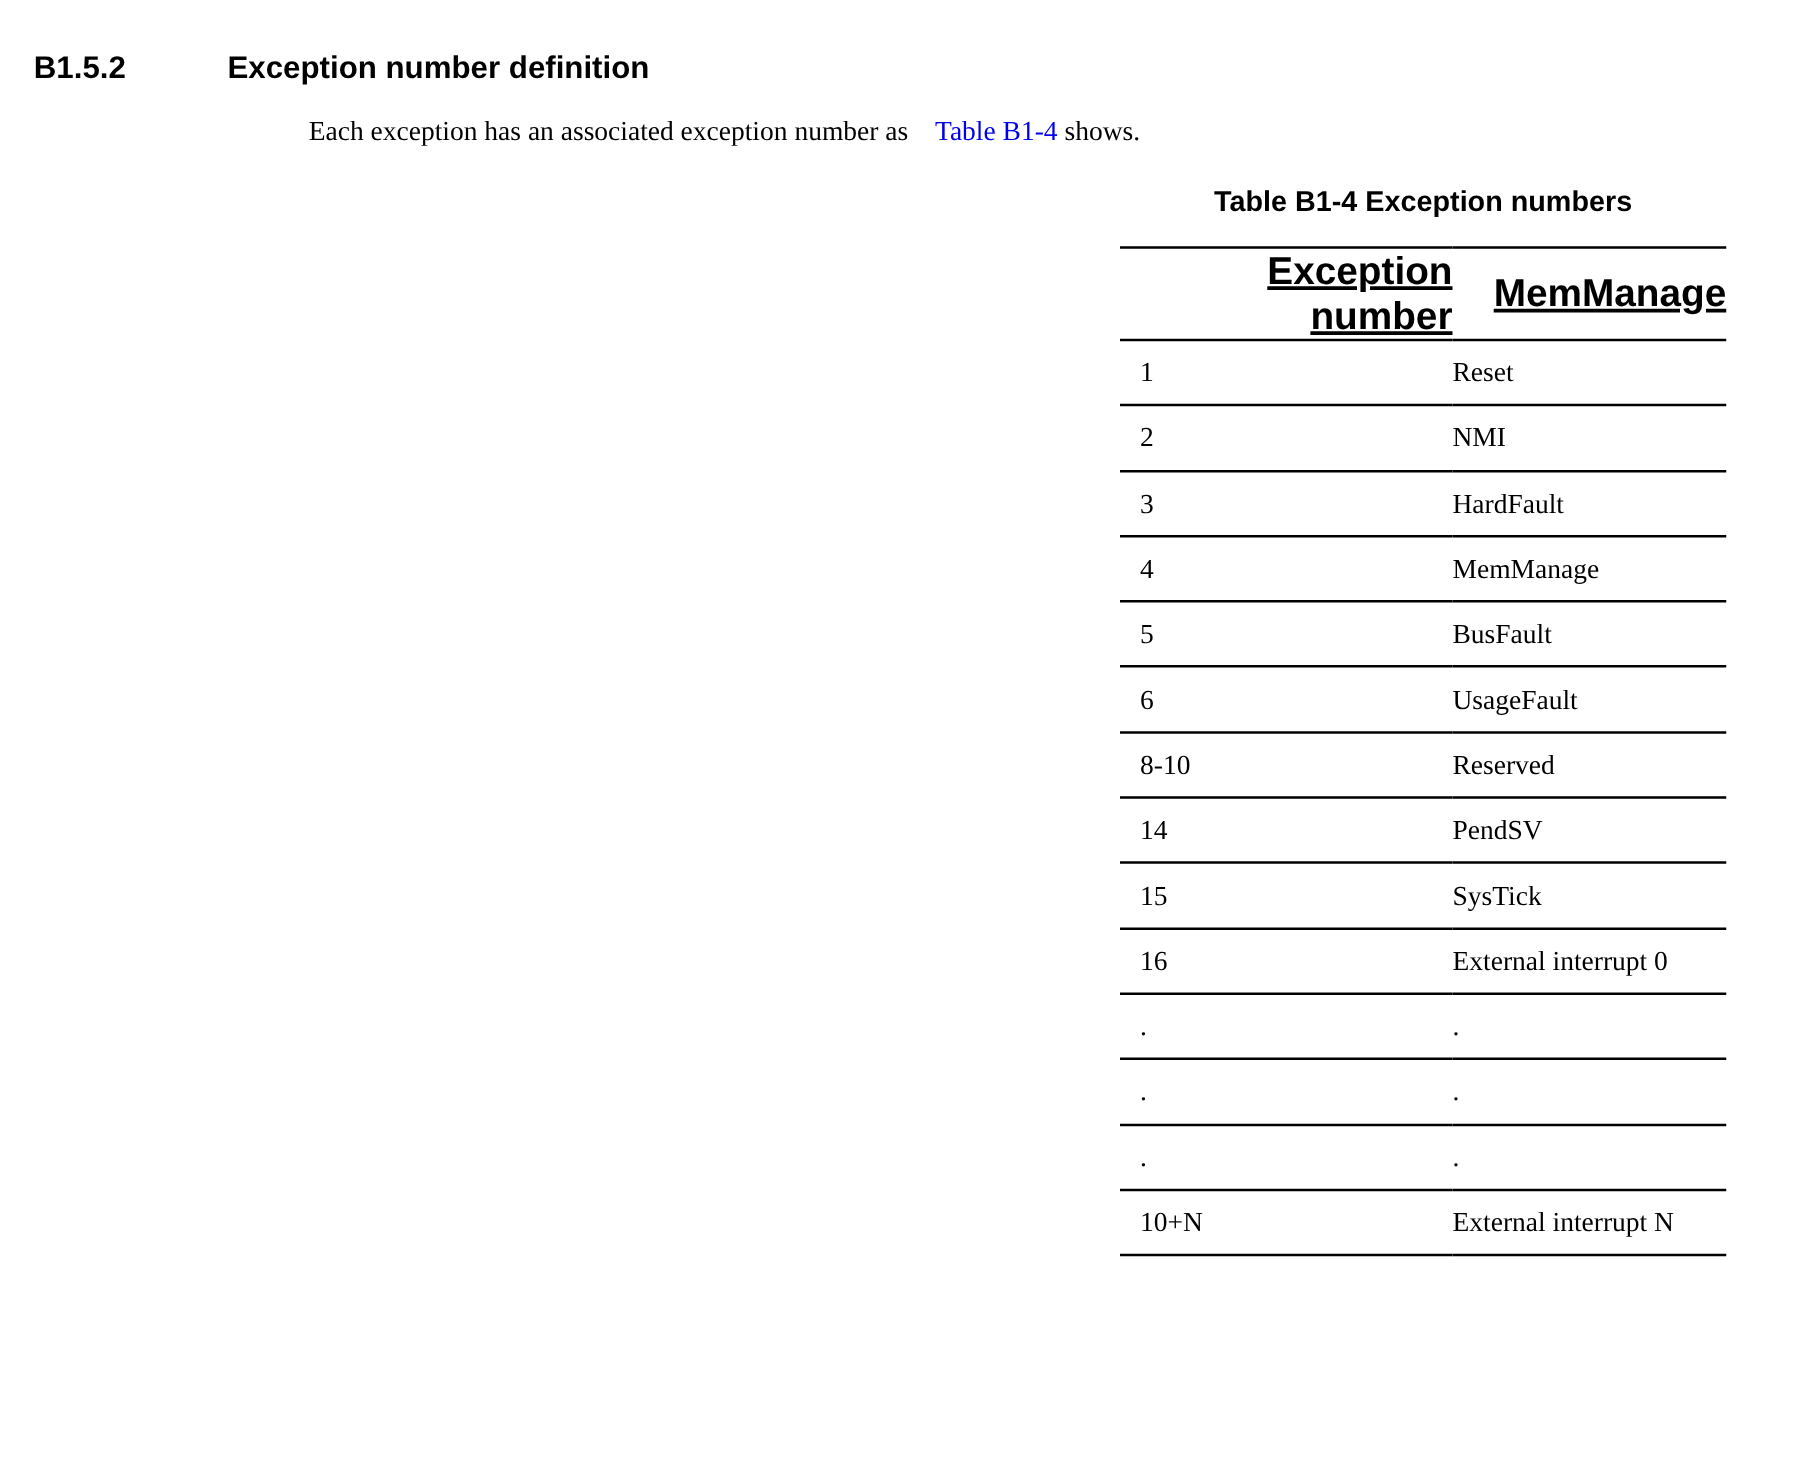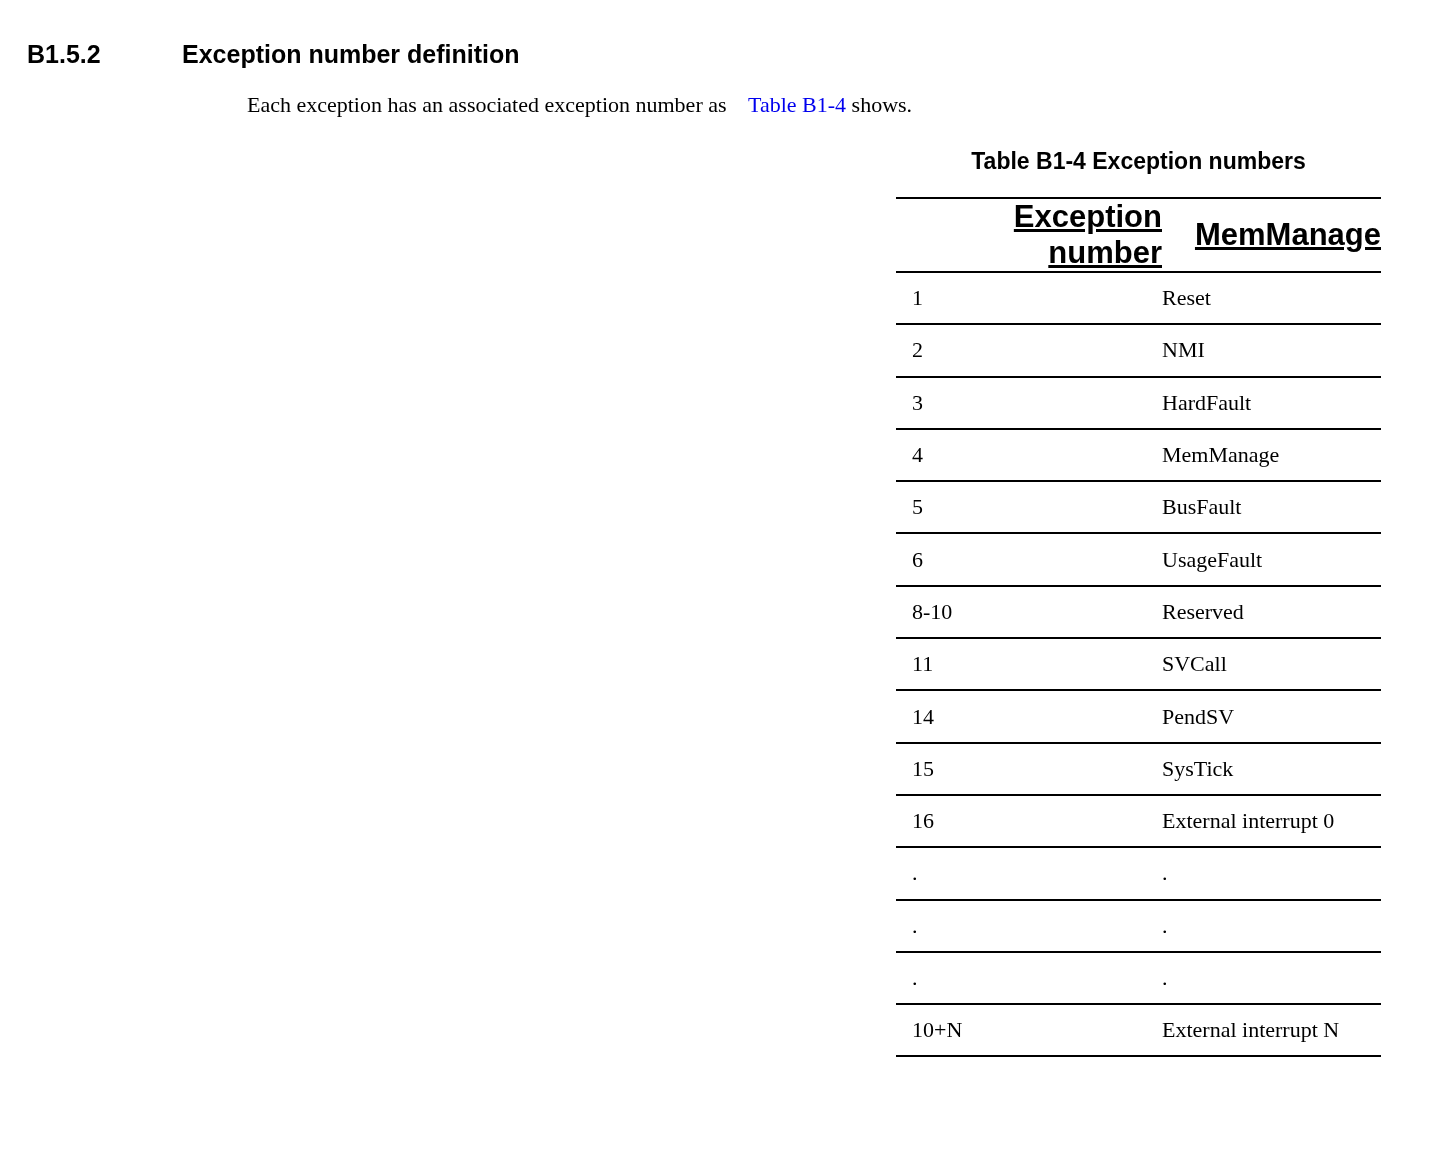--- a/index.html
+++ b/index.html
@@ -152,24 +152,20 @@
         <tr>
           <td>6</td>
           <td>UsageFault</td>
         </tr>
 
         <tr>
           <td>8-10</td>
           <td>Reserved</td>
         </tr>
 
-        <tr>
-          <td>11</td>
-          <td>SVCall</td>
-        </tr>
 
 
 
         <tr>
           <td>14</td>
           <td>PendSV</td>
         </tr>
 
         <tr>
           <td>15</td>

